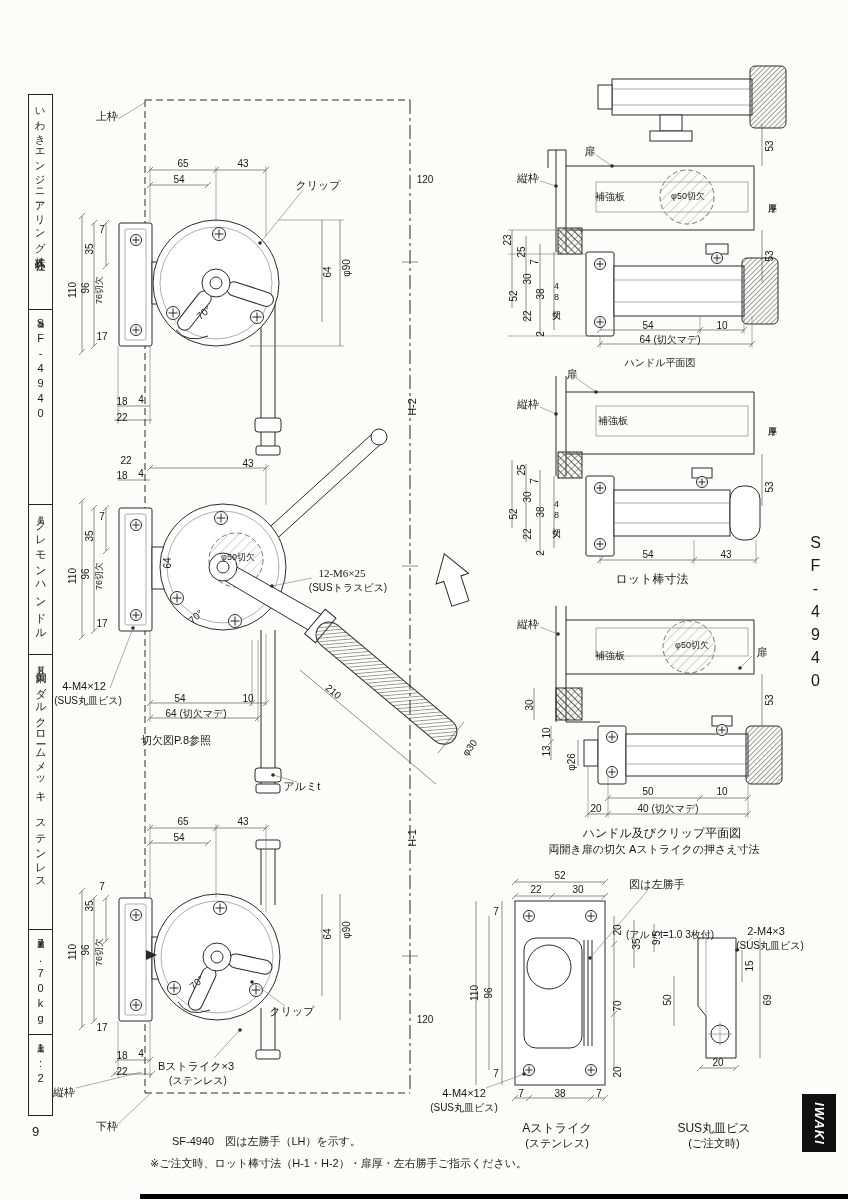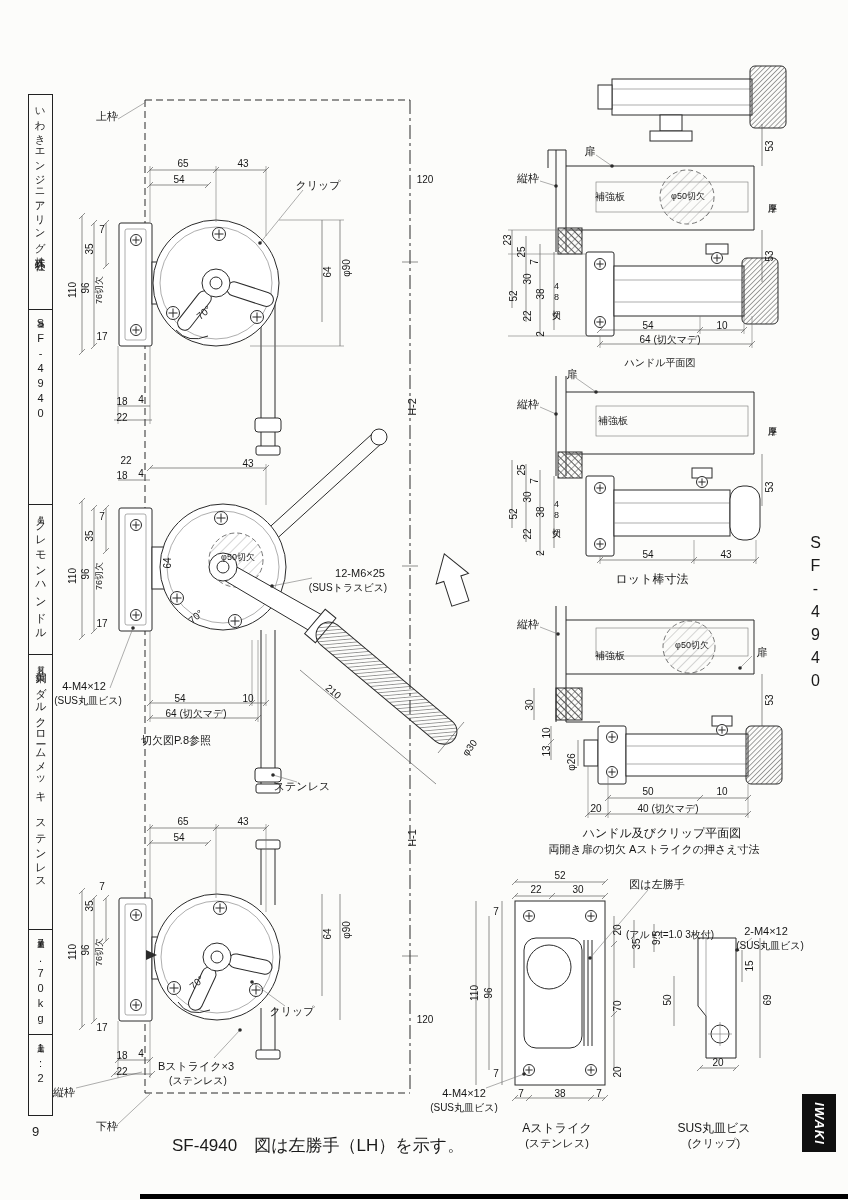--- a/index.html
+++ b/index.html
@@ -19,21 +19,21 @@
   .sb-val{writing-mode:vertical-rl;text-orientation:upright;font-size:11px;letter-spacing:3px;margin-top:2px;}
   .sb-company{writing-mode:vertical-rl;text-orientation:upright;font-size:10.5px;letter-spacing:1.5px;}
   .page-num{position:absolute;left:32px;top:1124px;font-size:13px;z-index:3;}
 
   .right-model{position:absolute;left:806px;top:534px;writing-mode:vertical-rl;
                text-orientation:upright;font-size:16px;letter-spacing:6px;z-index:3;}
   .iwaki-box{position:absolute;left:802px;top:1094px;width:34px;height:58px;background:#101010;
              display:flex;align-items:center;justify-content:center;z-index:3;}
   .iwaki-text{transform:rotate(90deg);color:#fff;font-weight:bold;font-style:italic;
               font-size:13px;letter-spacing:1px;}
-  .note{position:absolute;white-space:nowrap;font-size:17px;z-index:3;}
+  .note{position:absolute;white-space:nowrap;font-size:11px;z-index:3;}
   .note1{left:172px;top:1134px;}
   .note2{left:150px;top:1156px;}
   .bottom-bar{position:absolute;left:140px;top:1194px;width:708px;height:5px;background:#000;z-index:3;}
 
   
   .s{stroke:#2b2b2b;stroke-width:1;fill:none;}
   .fw{stroke:#2b2b2b;stroke-width:1;fill:#fff;}
   .thin{stroke:#777;stroke-width:.6;fill:none;}
   .dim{stroke:#444;stroke-width:.6;fill:none;}
   .dash{stroke-dasharray:7 4;}
@@ -406,38 +406,38 @@
       <div class="ann" style="left: 204px; top: 313px; font-size: 10px; transform: translate(-50%, -50%) rotate(-40deg);">70°</div>
       <div class="ann" style="left: 122px; top: 402px; font-size: 10px; transform: translate(-50%, -50%);">18</div>
       <div class="ann" style="left: 141px; top: 400px; font-size: 10px; transform: translate(-50%, -50%);">4</div>
       <div class="ann" style="left: 122px; top: 418px; font-size: 10px; transform: translate(-50%, -50%);">22</div>
       <div class="ann" style="left: 126px; top: 461px; font-size: 10px; transform: translate(-50%, -50%);">22</div>
       <div class="ann" style="left: 122px; top: 476px; font-size: 10px; transform: translate(-50%, -50%);">18</div>
       <div class="ann" style="left: 141px; top: 474px; font-size: 10px; transform: translate(-50%, -50%);">4</div>
       <div class="ann" style="left: 248px; top: 464px; font-size: 10px; transform: translate(-50%, -50%);">43</div>
       <div class="ann" style="left: 238px; top: 557px; font-size: 9px; transform: translate(-50%, -50%);">φ50切欠</div>
       <div class="ann" style="left: 168px; top: 563px; font-size: 10px; transform: translate(-50%, -50%) rotate(-90deg);">64</div>
-      <div class="ann" style="left: 360px; top: 573px; font-size: 11px; transform: translate(-50%, -50%);">12-M6×25</div>
+      <div class="ann" style="left: 342px; top: 573px; font-size: 11px; transform: translate(-50%, -50%); font-family: Liberation Serif, serif;">12-M6×25</div>
       <div class="ann" style="left: 348px; top: 588px; font-size: 10px; transform: translate(-50%, -50%);">(SUSトラスビス)</div>
       <div class="ann" style="left: 102px; top: 517px; font-size: 10px; transform: translate(-50%, -50%);">7</div>
       <div class="ann" style="left: 90px; top: 536px; font-size: 10px; transform: translate(-50%, -50%) rotate(-90deg);">35</div>
       <div class="ann" style="left: 102px; top: 624px; font-size: 10px; transform: translate(-50%, -50%);">17</div>
       <div class="ann" style="left: 73px; top: 576px; font-size: 10px; transform: translate(-50%, -50%) rotate(-90deg);">110</div>
       <div class="ann" style="left: 86px; top: 574px; font-size: 10px; transform: translate(-50%, -50%) rotate(-90deg);">96</div>
       <div class="ann" style="left: 99px; top: 576px; font-size: 9px; transform: translate(-50%, -50%) rotate(-90deg);">76切欠</div>
       <div class="ann" style="left: 196px; top: 617px; font-size: 10px; transform: translate(-50%, -50%) rotate(-40deg);">70°</div>
       <div class="ann" style="left: 84px; top: 686px; font-size: 11px; transform: translate(-50%, -50%);">4-M4×12</div>
       <div class="ann" style="left: 88px; top: 701px; font-size: 10px; transform: translate(-50%, -50%);">(SUS丸皿ビス)</div>
       <div class="ann" style="left: 180px; top: 699px; font-size: 10px; transform: translate(-50%, -50%);">54</div>
       <div class="ann" style="left: 248px; top: 699px; font-size: 10px; transform: translate(-50%, -50%);">10</div>
       <div class="ann" style="left: 196px; top: 714px; font-size: 10px; transform: translate(-50%, -50%);">64 (切欠マデ)</div>
       <div class="ann" style="left: 176px; top: 740px; font-size: 11px; transform: translate(-50%, -50%);">切欠図P.8参照</div>
       <div class="ann" style="left: 333px; top: 692px; font-size: 10px; transform: translate(-50%, -50%) rotate(40deg);">210</div>
       <div class="ann" style="left: 470px; top: 748px; font-size: 10px; transform: translate(-50%, -50%) rotate(-52deg);">φ30</div>
-      <div class="ann" style="left: 302px; top: 786px; font-size: 11px; transform: translate(-50%, -50%);">ステンレス</div>
+      <div class="ann" style="left: 302px; top: 786px; font-size: 11px; transform: translate(-50%, -50%);">アルミt</div>
       <div class="ann" style="left: 412px; top: 407px; font-size: 11px; transform: translate(-50%, -50%) rotate(-90deg);">H-2</div>
       <div class="ann" style="left: 412px; top: 838px; font-size: 11px; transform: translate(-50%, -50%) rotate(-90deg);">H-1</div>
       <div class="ann" style="left: 183px; top: 822px; font-size: 10px; transform: translate(-50%, -50%);">65</div>
       <div class="ann" style="left: 243px; top: 822px; font-size: 10px; transform: translate(-50%, -50%);">43</div>
       <div class="ann" style="left: 179px; top: 838px; font-size: 10px; transform: translate(-50%, -50%);">54</div>
       <div class="ann" style="left: 102px; top: 887px; font-size: 10px; transform: translate(-50%, -50%);">7</div>
       <div class="ann" style="left: 90px; top: 906px; font-size: 10px; transform: translate(-50%, -50%) rotate(-90deg);">35</div>
       <div class="ann" style="left: 102px; top: 1028px; font-size: 10px; transform: translate(-50%, -50%);">17</div>
       <div class="ann" style="left: 73px; top: 952px; font-size: 10px; transform: translate(-50%, -50%) rotate(-90deg);">110</div>
       <div class="ann" style="left: 86px; top: 950px; font-size: 10px; transform: translate(-50%, -50%) rotate(-90deg);">96</div>
@@ -519,28 +519,28 @@
       <div class="ann" style="left: 657px; top: 938px; font-size: 10px; transform: translate(-50%, -50%) rotate(-90deg);">9.5</div>
       <div class="ann" style="left: 618px; top: 1006px; font-size: 10px; transform: translate(-50%, -50%) rotate(-90deg);">70</div>
       <div class="ann" style="left: 618px; top: 1072px; font-size: 10px; transform: translate(-50%, -50%) rotate(-90deg);">20</div>
       <div class="ann" style="left: 464px; top: 1093px; font-size: 11px; transform: translate(-50%, -50%);">4-M4×12</div>
       <div class="ann" style="left: 464px; top: 1108px; font-size: 10px; transform: translate(-50%, -50%);">(SUS丸皿ビス)</div>
       <div class="ann" style="left: 521px; top: 1094px; font-size: 10px; transform: translate(-50%, -50%);">7</div>
       <div class="ann" style="left: 560px; top: 1094px; font-size: 10px; transform: translate(-50%, -50%);">38</div>
       <div class="ann" style="left: 599px; top: 1094px; font-size: 10px; transform: translate(-50%, -50%);">7</div>
       <div class="ann" style="left: 557px; top: 1128px; font-size: 12px; transform: translate(-50%, -50%);">Aストライク</div>
       <div class="ann" style="left: 557px; top: 1143px; font-size: 11px; transform: translate(-50%, -50%);">(ステンレス)</div>
-      <div class="ann" style="left: 766px; top: 931px; font-size: 11px; transform: translate(-50%, -50%);">2-M4×12</div>
+      <div class="ann" style="left: 766px; top: 931px; font-size: 11px; transform: translate(-50%, -50%);">2-M4×3</div>
       <div class="ann" style="left: 770px; top: 946px; font-size: 10px; transform: translate(-50%, -50%);">(SUS丸皿ビス)</div>
       <div class="ann" style="left: 750px; top: 966px; font-size: 10px; transform: translate(-50%, -50%) rotate(-90deg);">15</div>
       <div class="ann" style="left: 668px; top: 1000px; font-size: 10px; transform: translate(-50%, -50%) rotate(-90deg);">50</div>
       <div class="ann" style="left: 768px; top: 1000px; font-size: 10px; transform: translate(-50%, -50%) rotate(-90deg);">69</div>
       <div class="ann" style="left: 718px; top: 1063px; font-size: 10px; transform: translate(-50%, -50%);">20</div>
       <div class="ann" style="left: 714px; top: 1128px; font-size: 12px; transform: translate(-50%, -50%);">SUS丸皿ビス</div>
-      <div class="ann" style="left: 714px; top: 1143px; font-size: 11px; transform: translate(-50%, -50%);">(クリップ)</div>
+      <div class="ann" style="left: 714px; top: 1143px; font-size: 11px; transform: translate(-50%, -50%);">(ご注文時)</div>
     </div>
 
   <div class="sidebar">
     <div class="sb-sec" style="height:215px">
       <div class="sb-company">いわきエンジニアリング株式会社</div>
     </div>
     <div class="sb-sec" style="height:195px">
       <div class="sb-label">品番</div>
       <div class="sb-val">SF-4940</div>
     </div>
@@ -562,15 +562,16 @@
     </div>
   </div>
   <div class="page-num">9</div>
 
   <div class="right-model">SF-4940</div>
   <div class="iwaki-box">
     <span class="iwaki-text">IWAKI</span>
   </div>
 
   <div class="note note1">SF-4940　図は左勝手（LH）を示す。</div>
+  <div class="note note2">※ご注文時、ロット棒寸法（H-1・H-2）・扉厚・左右勝手ご指示ください。</div>
   <div class="bottom-bar"></div>
 
 </div>
 
 </body></html>

